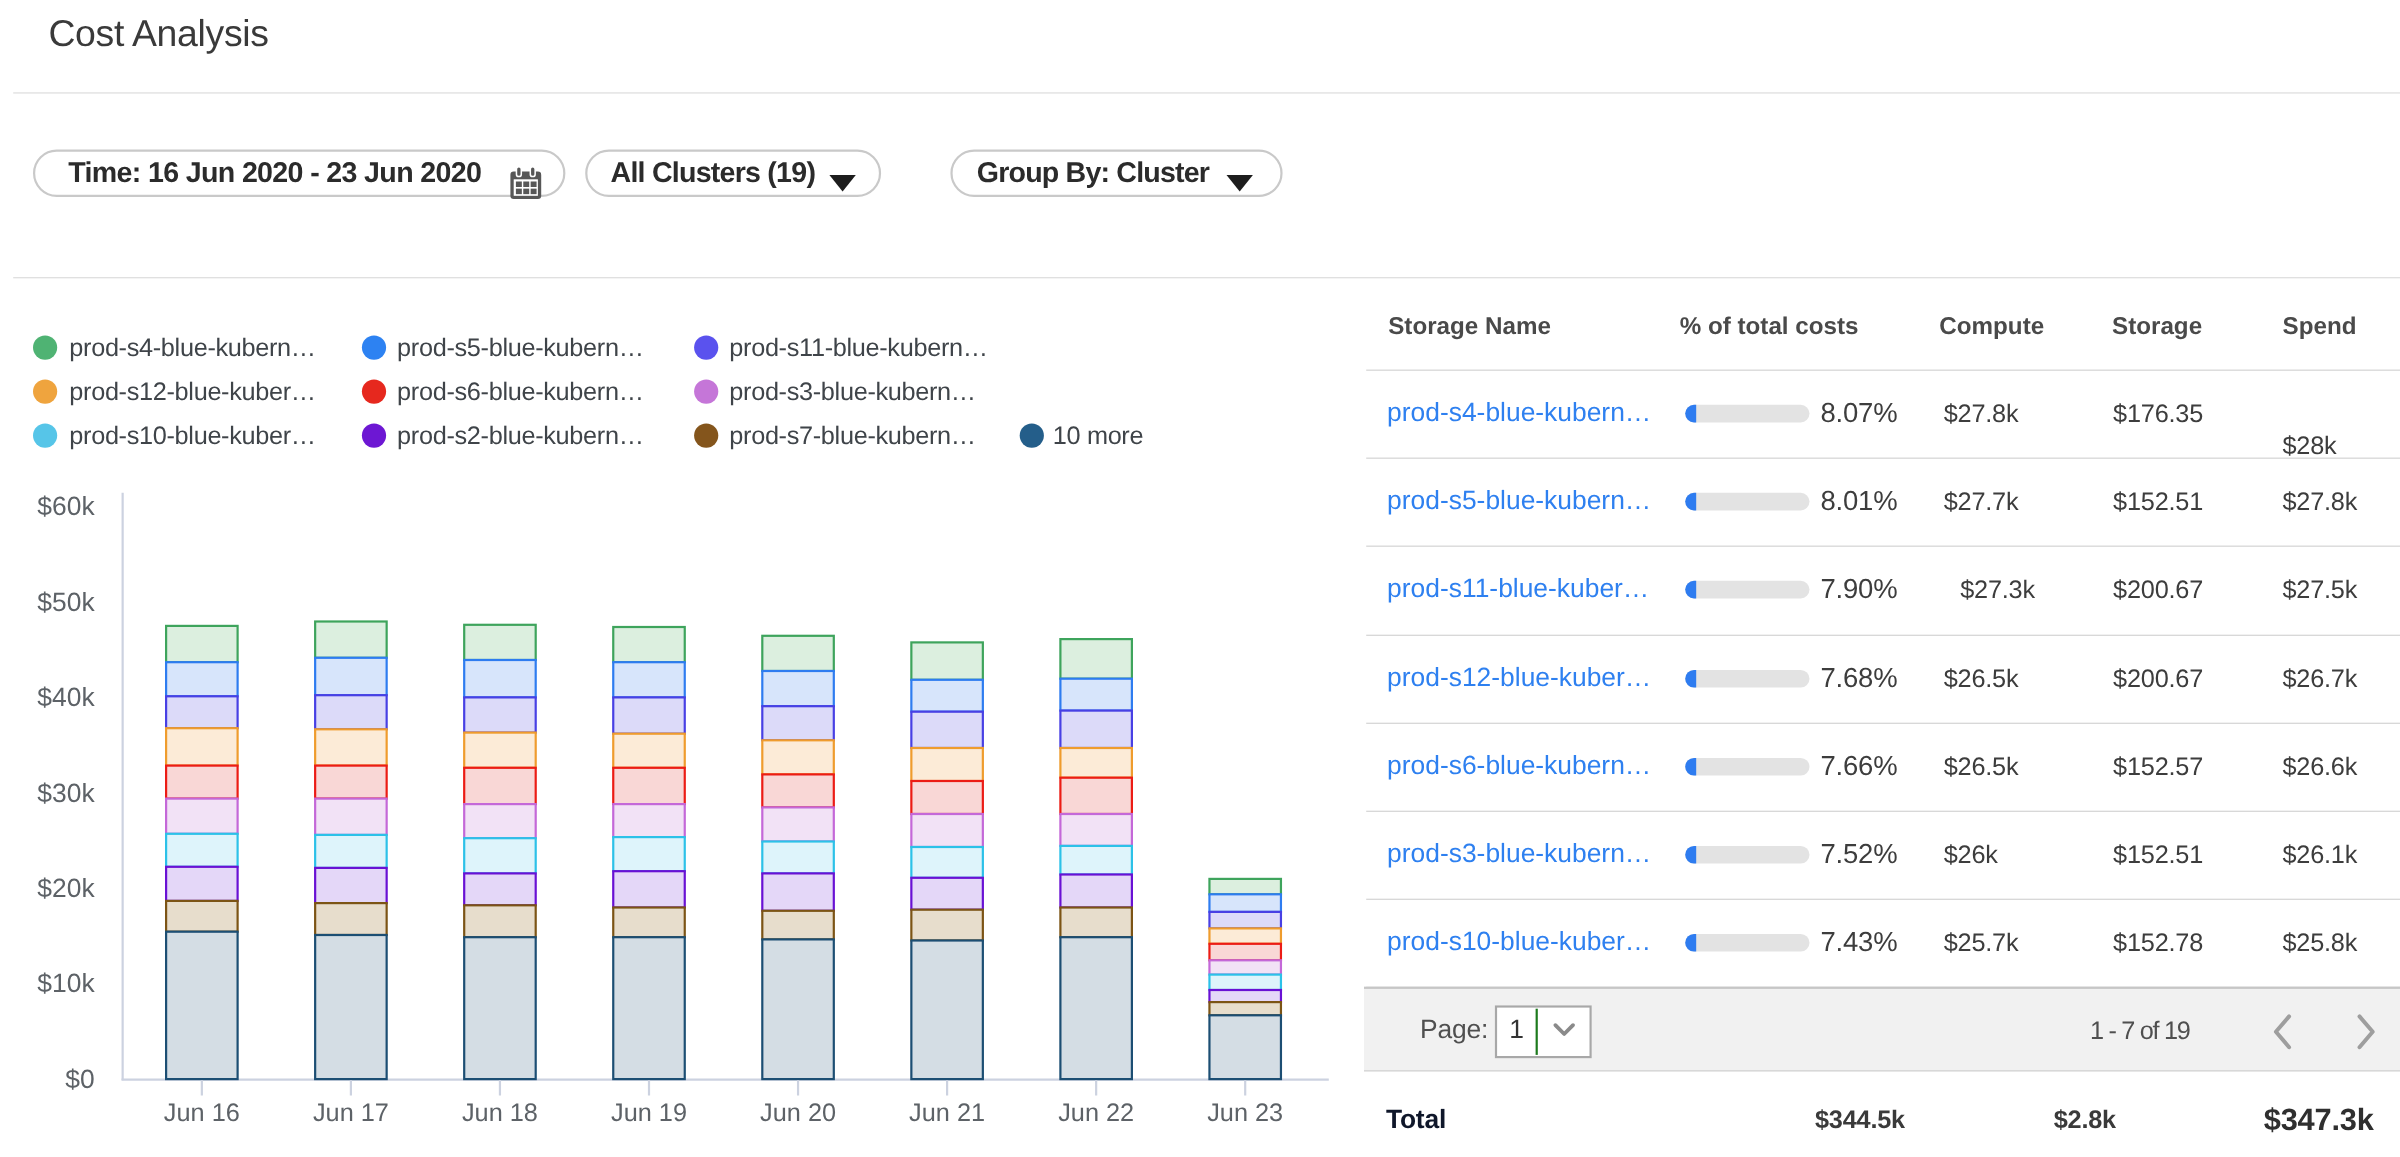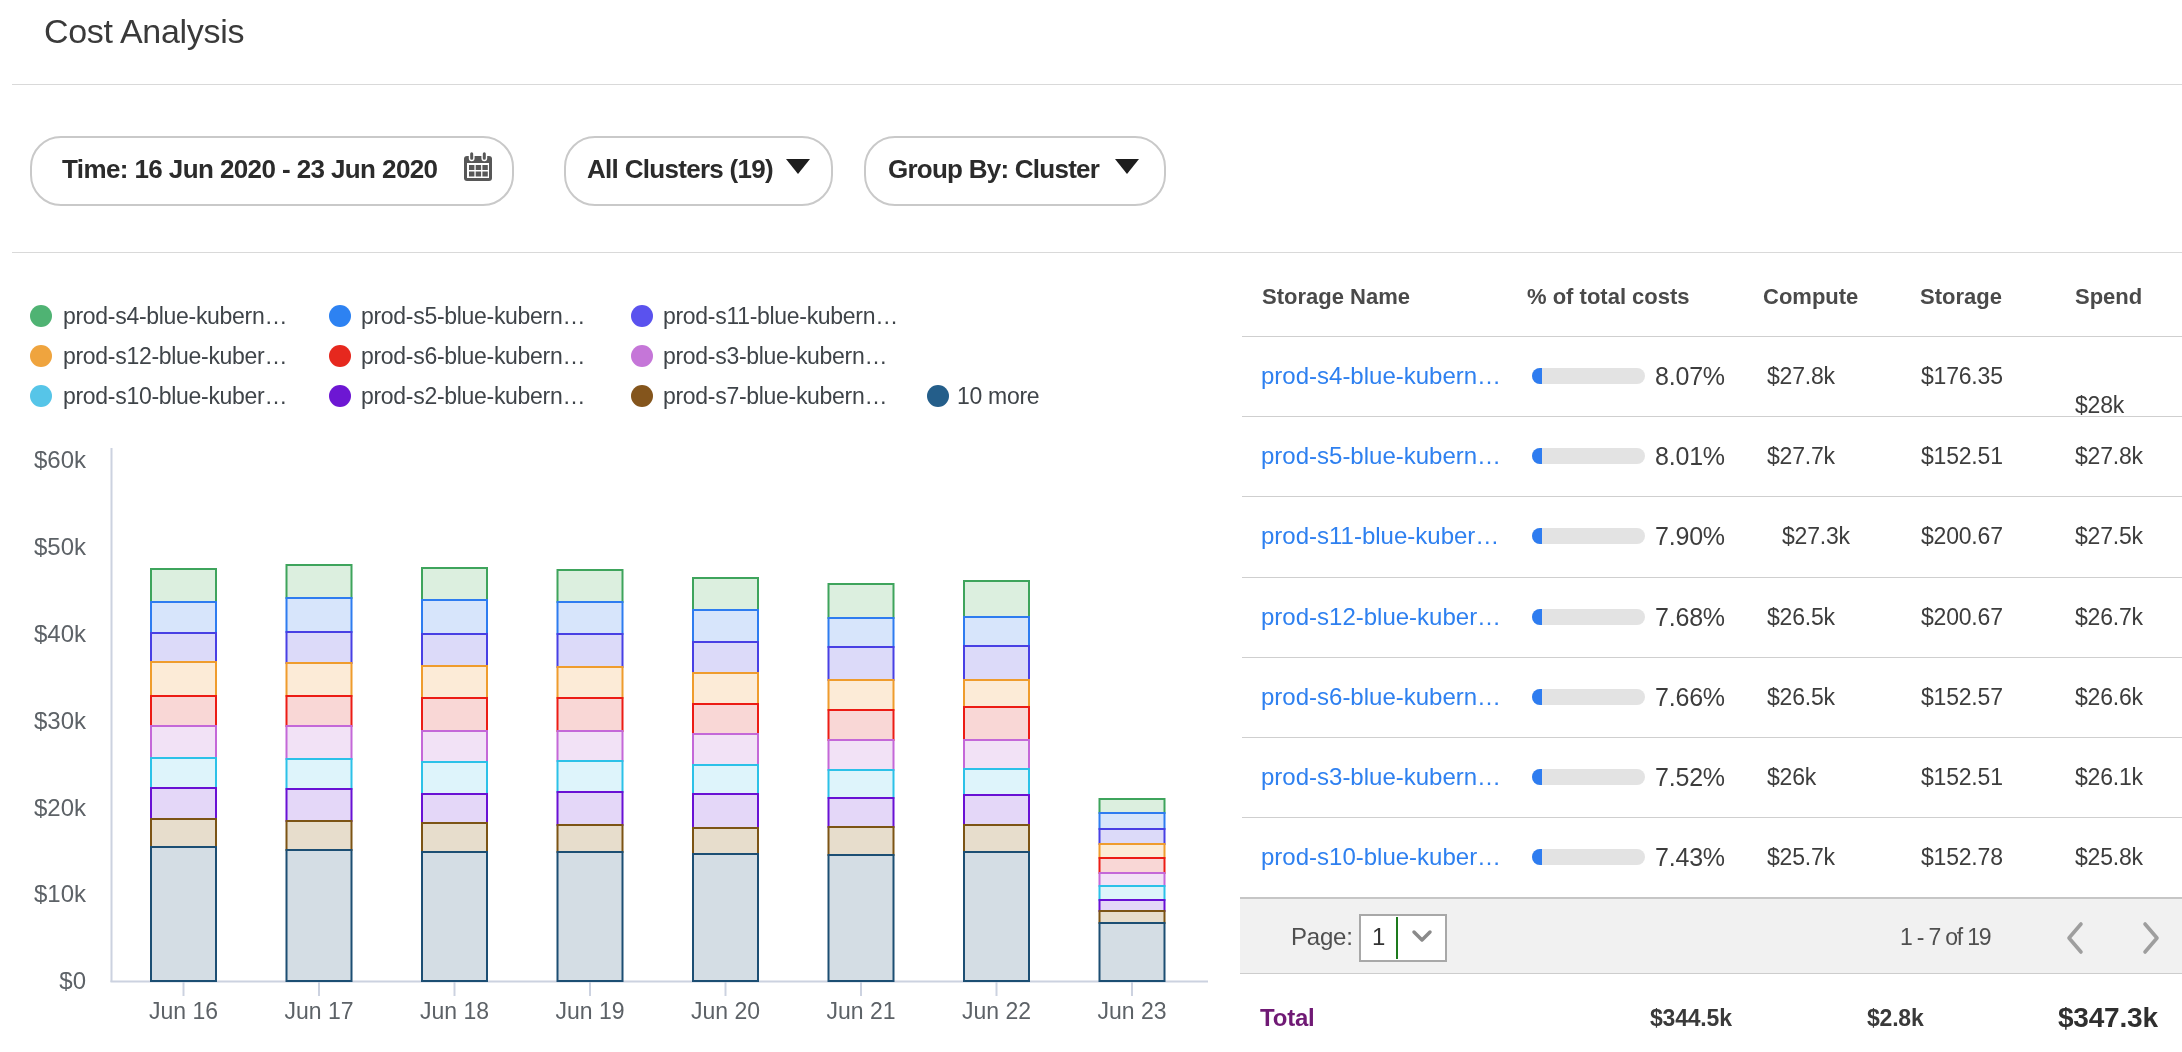--- a/index.html
+++ b/index.html
@@ -1,19 +1,19 @@
 <!DOCTYPE html>
 <html><head>
 <meta charset="utf-8">
 <style>
   html,body{margin:0;padding:0;background:#fff;}
   body{width:2182px;height:1052px;position:relative;font-family:"Liberation Sans",sans-serif;overflow:hidden;}
   .abs{position:absolute;}
   .hr{position:absolute;height:1px;background:#d9d9d9;}
-  .pill{position:absolute;top:136px;height:70px;border:2px solid #c9c9c9;border-radius:31px;background:#fff;box-sizing:border-box;}
+  .pill{position:absolute;top:136px;height:43px;border:2px solid #c9c9c9;border-radius:31px;background:#fff;box-sizing:border-box;}
   .pill .txt{position:absolute;white-space:nowrap;font-weight:bold;color:#2b2b2b;font-size:26px;letter-spacing:-0.4px;top:50%;transform:translateY(-54%);}
   .tri{position:absolute;width:0;height:0;border-left:12px solid transparent;border-right:12px solid transparent;border-top:15px solid #1d1d1d;top:21px;}
   .dot{position:absolute;width:22px;height:22px;border-radius:50%;}
   .leg{position:absolute;font-size:23px;color:#3f4449;letter-spacing:-0.3px;white-space:nowrap;transform:translateY(-50%);}
   .th{position:absolute;font-weight:bold;font-size:22px;color:#4a4a4a;letter-spacing:0px;white-space:nowrap;transform:translateY(-50%);}
   .lnk{position:absolute;font-size:24px;color:#2e80f0;letter-spacing:0px;white-space:nowrap;transform:translateY(-50%);}
   .num{position:absolute;font-size:23px;color:#3d3d3d;letter-spacing:-0.2px;white-space:nowrap;transform:translateY(-50%);}
   .track{position:absolute;width:113px;height:16px;border-radius:8px;background:#e3e3e3;}
   .fill{position:absolute;width:10px;height:16px;border-radius:8px 0 0 8px;background:#2e7cf0;}
   .rowline{position:absolute;left:1242px;width:940px;height:1px;background:#cfcfcf;}
@@ -32,21 +32,21 @@
     <rect x="7" y="14" width="5.4" height="5" fill="#575757"></rect>
     <rect x="13.7" y="14" width="5.4" height="5" fill="#575757"></rect>
     <rect x="20.4" y="14" width="5.4" height="5" fill="#575757"></rect>
     <rect x="7" y="20.5" width="5.4" height="5" fill="#575757"></rect>
     <rect x="13.7" y="20.5" width="5.4" height="5" fill="#575757"></rect>
     <rect x="20.4" y="20.5" width="5.4" height="5" fill="#575757"></rect>
     <rect x="7.5" y="0.5" width="4.4" height="9" rx="2.2" fill="#575757" stroke="#ffffff" stroke-width="1.4"></rect>
     <rect x="20.1" y="0.5" width="4.4" height="9" rx="2.2" fill="#575757" stroke="#ffffff" stroke-width="1.4"></rect>
   </svg>
 </div>
-<div class="pill" style="left:564px;width:269px;">
+<div class="pill" style="left:532px;width:269px;">
   <span class="txt" style="left:21px;letter-spacing:-0.7px;">All Clusters (19)</span>
   <span class="tri" style="left:220px;"></span>
 </div>
 <div class="pill" style="left:864px;width:302px;">
   <span class="txt" style="left:22px;letter-spacing:-0.75px;">Group By: Cluster</span>
   <span class="tri" style="left:249px;"></span>
 </div>
 <div class="hr" style="left:12px;top:252px;width:2170px;"></div>
 
 <span class="dot" style="left:30px;top:304.5px;background:#4fb373;"></span>
@@ -248,16 +248,16 @@
 <svg class="abs" style="left:1408px;top:927px;" width="28" height="20" viewBox="0 0 28 20">
     <polyline points="6,5 14,13 22,5" fill="none" stroke="#8a8a8a" stroke-width="3.5" stroke-linecap="round" stroke-linejoin="round"></polyline>
   </svg>
 <span class="num" style="left:1900px;top:937px;font-size:23px;color:#4f4f4f;letter-spacing:-1.2px;">1 - 7 of 19</span>
 <svg class="abs" style="left:2062px;top:920px;" width="24" height="36" viewBox="0 0 24 36">
     <polyline points="19,4 7,18 19,32" fill="none" stroke="#9e9e9e" stroke-width="3.6" stroke-linecap="round" stroke-linejoin="round"></polyline>
   </svg>
 <svg class="abs" style="left:2140px;top:920px;" width="24" height="36" viewBox="0 0 24 36">
     <polyline points="5,4 17,18 5,32" fill="none" stroke="#9e9e9e" stroke-width="3.6" stroke-linecap="round" stroke-linejoin="round"></polyline>
   </svg>
-<span class="num" style="left:1260px;top:1018px;font-size:24px;font-weight:bold;color:#701a75;">Total</span>
+<span class="num" style="left:1260px;top:1018px;font-size:24px;font-weight:bold;color:#0f172a;">Total</span>
 <span class="num" style="left:1650px;top:1018px;font-size:23px;font-weight:bold;color:#3a3a3a;">$344.5k</span>
 <span class="num" style="left:1867px;top:1018px;font-size:23px;font-weight:bold;color:#3a3a3a;">$2.8k</span>
 <span class="num" style="left:2058px;top:1018px;font-size:28px;font-weight:bold;color:#2f2f2f;">$347.3k</span>
 
 </body></html>

